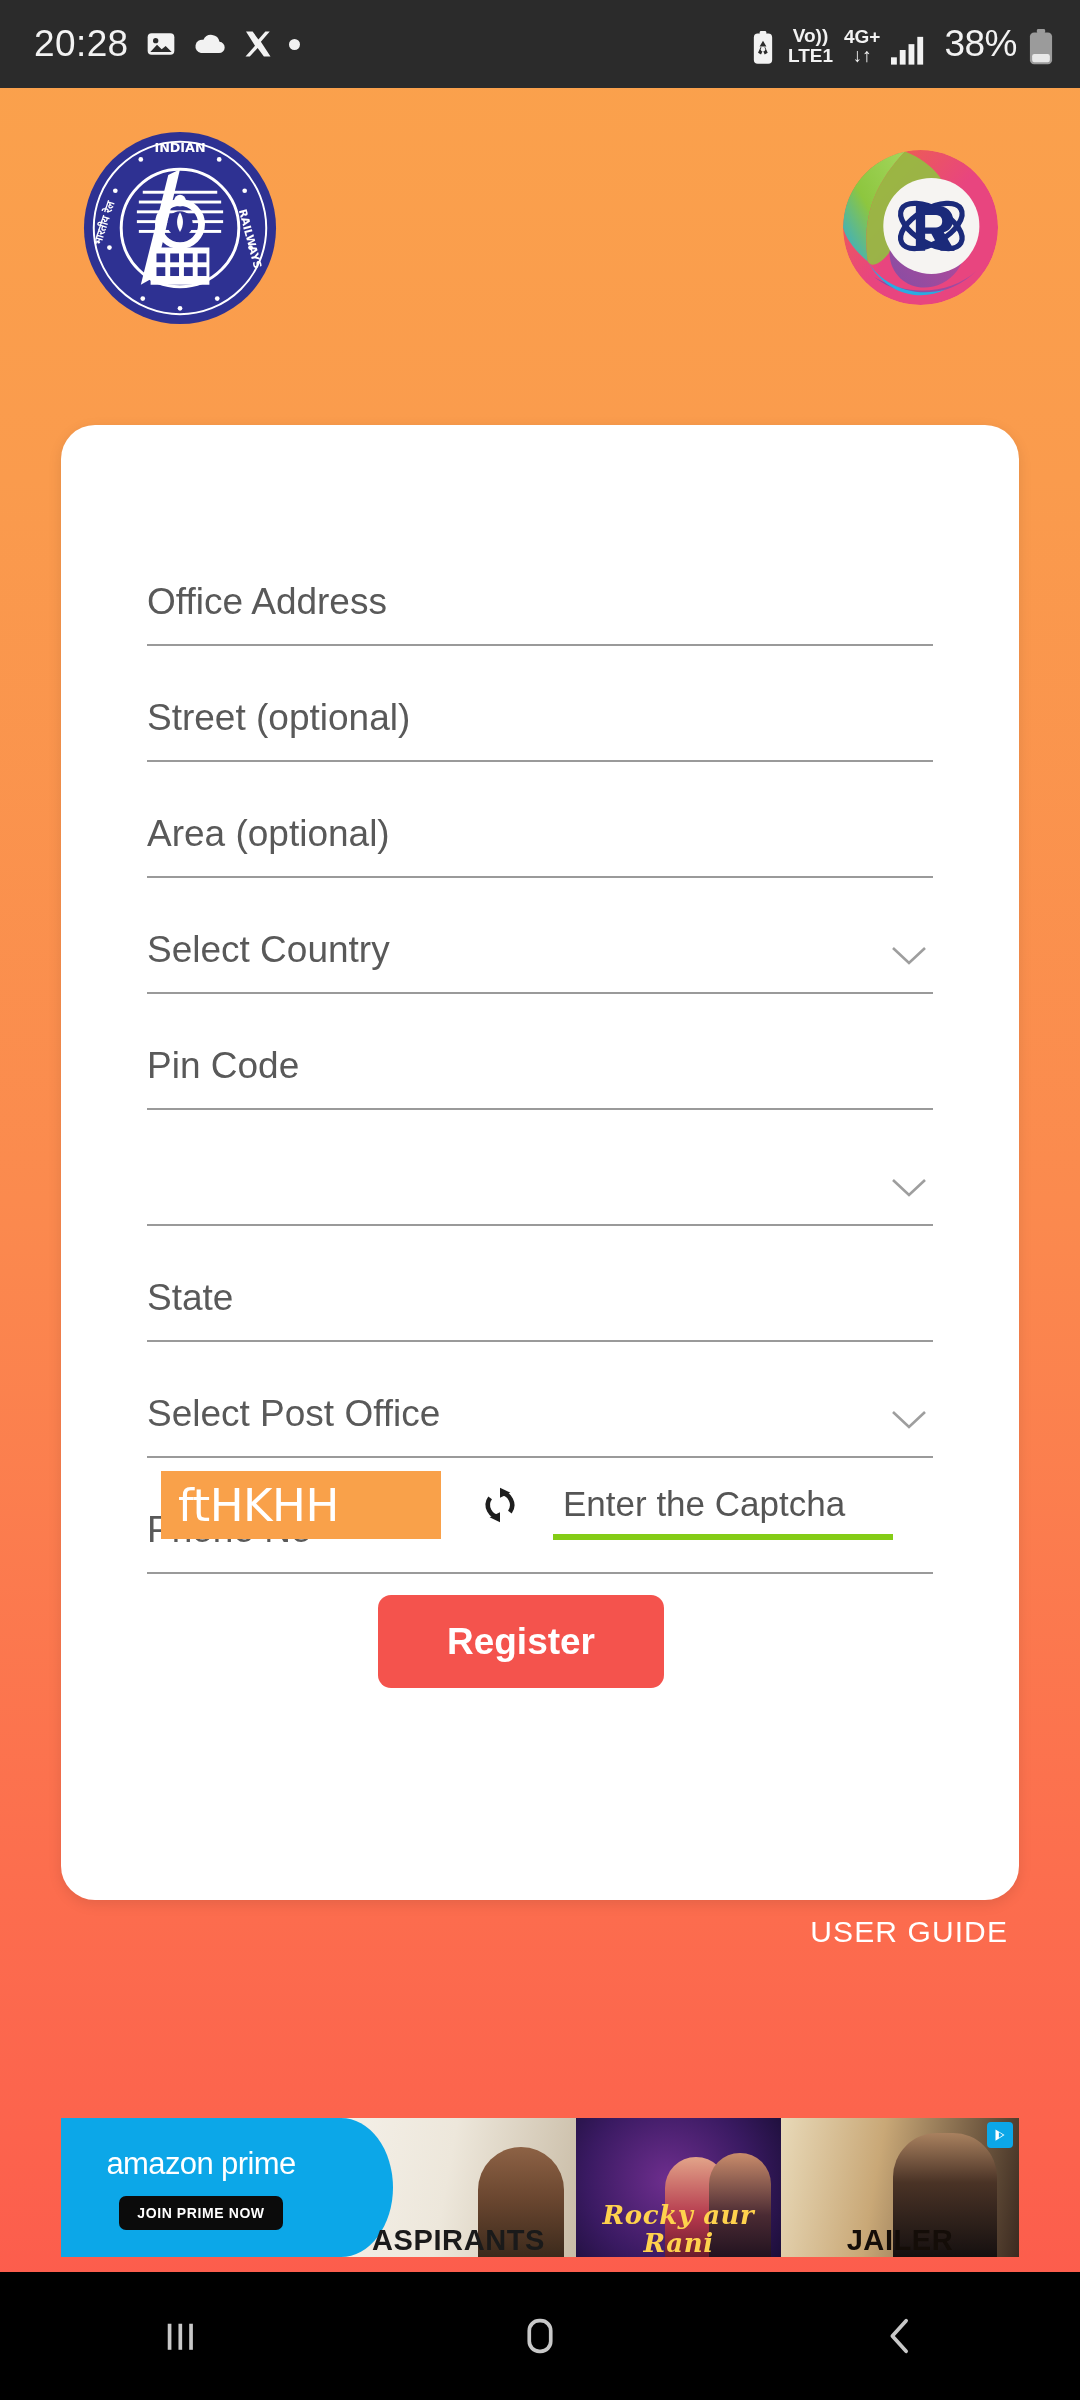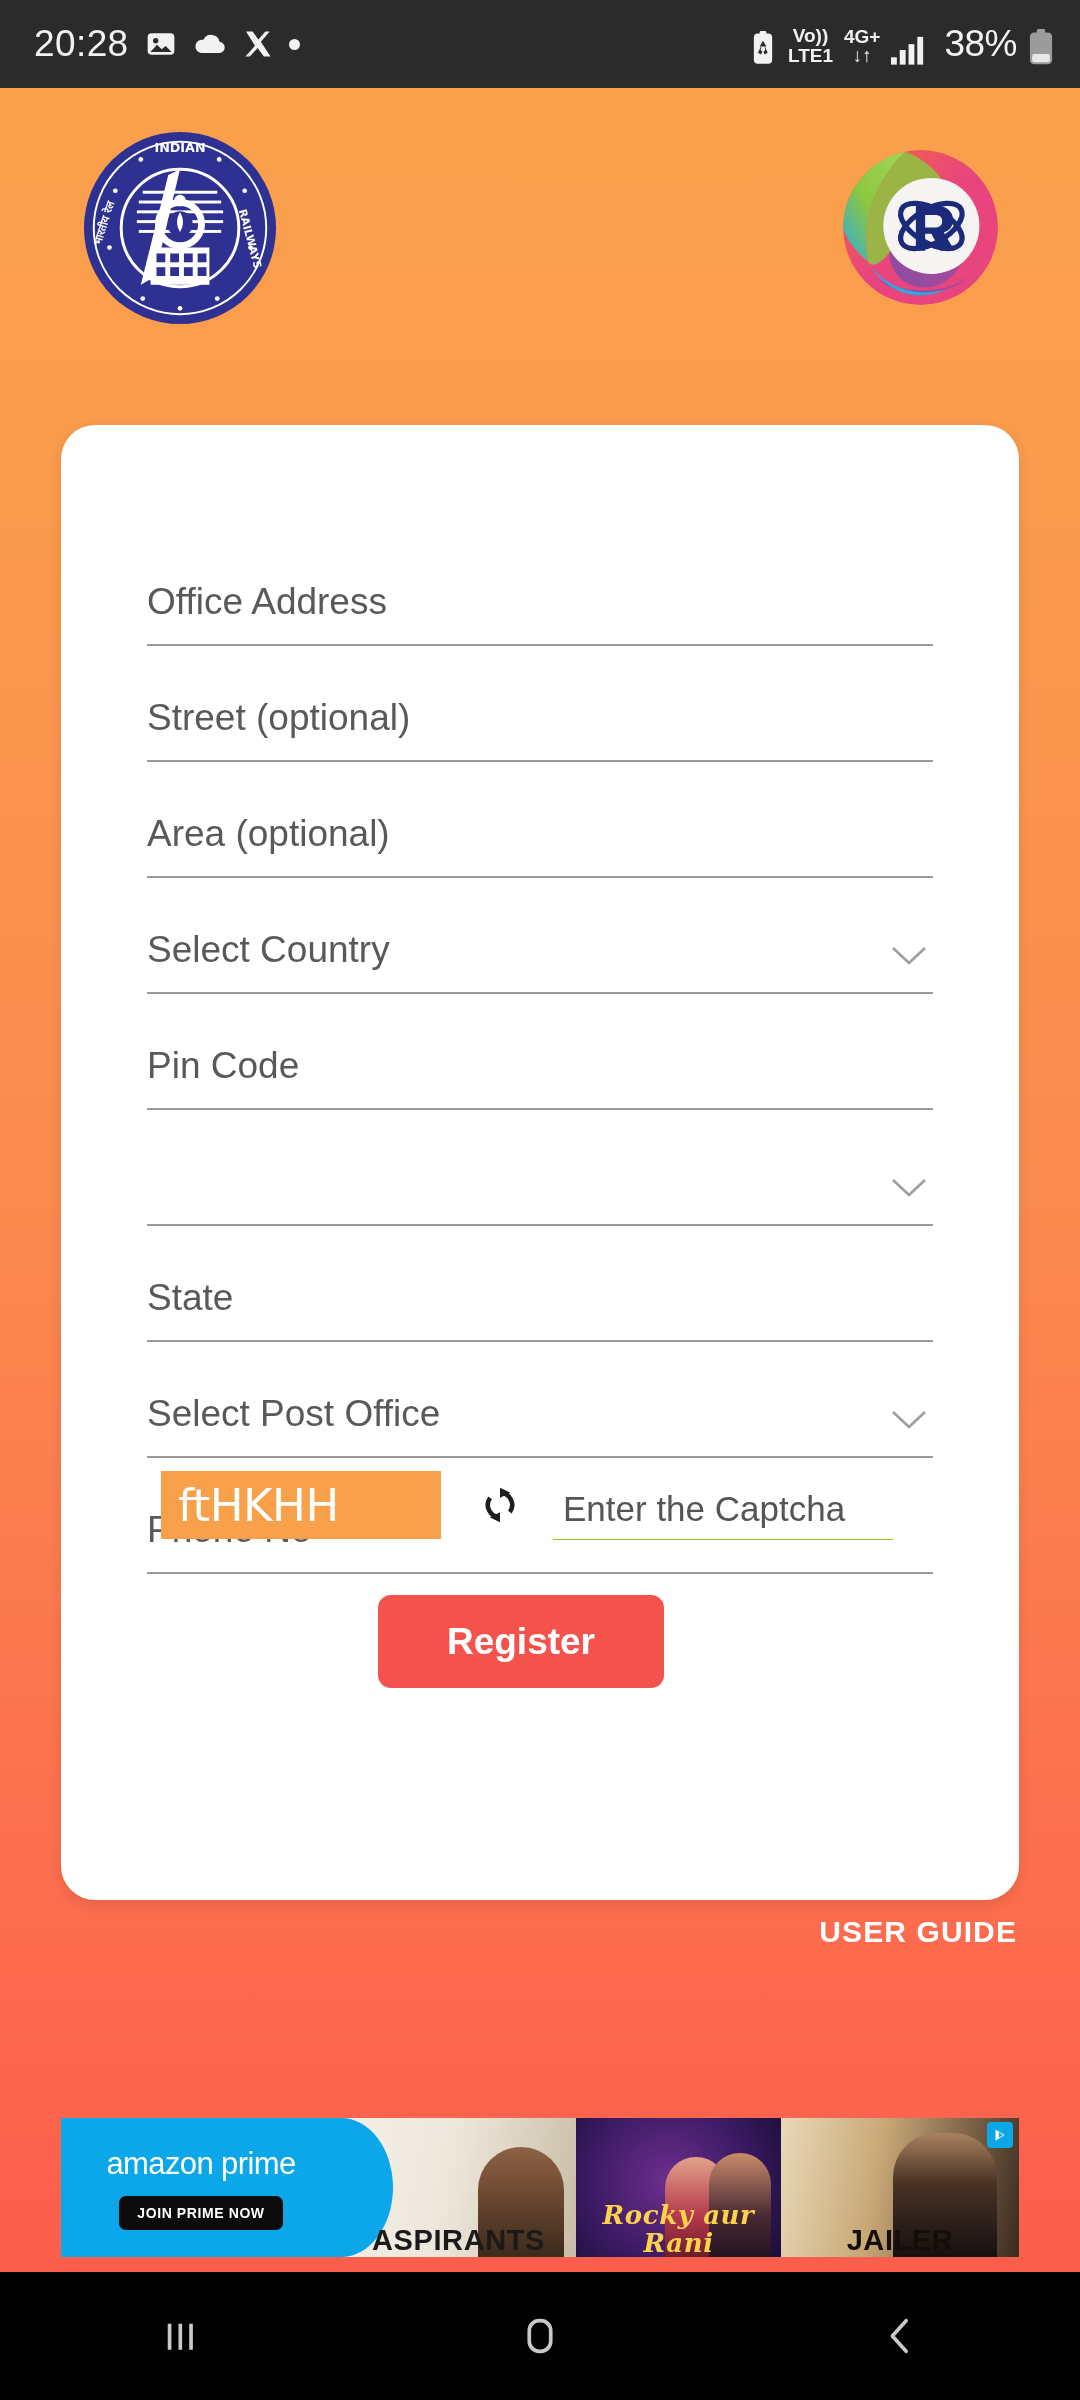--- a/index.html
+++ b/index.html
@@ -167,21 +167,21 @@
     width: 62px;
     height: 68px;
     margin-left: 28px;
     display: flex;
     align-items: center;
     justify-content: center;
   }
   #captcha-input-wrap {
     margin-left: 22px;
     width: 340px;
-    border-bottom: 1px solid #84cc16;
+    border-bottom: 6px solid #84cc16;
     display: flex;
     align-items: flex-end;
     height: 70px;
   }
   #captcha-placeholder {
     color: #555555;
     font-size: 35px;
     padding-bottom: 10px;
     padding-left: 10px;
   }
@@ -200,24 +200,24 @@
     font-size: 37px;
     font-weight: bold;
     font-family: "Liberation Sans", sans-serif;
     cursor: pointer;
   }
 
   
   #user-guide {
     position: absolute;
     top: 1915px;
-    right: 63px;
+    right: 72px;
     color: #FFFFFF;
     font-size: 30px;
-    font-weight: bold;
+    font-weight: normal;
     letter-spacing: 1.1px;
   }
 
   
   #ad-banner {
     position: absolute;
     left: 61px;
     top: 2118px;
     width: 958px;
     height: 139px;

